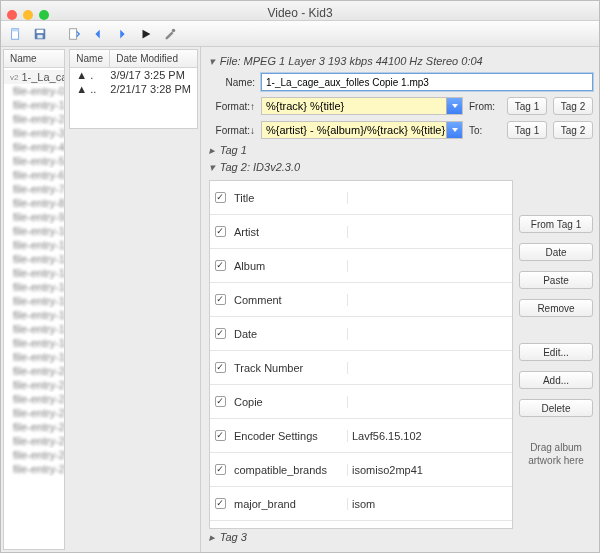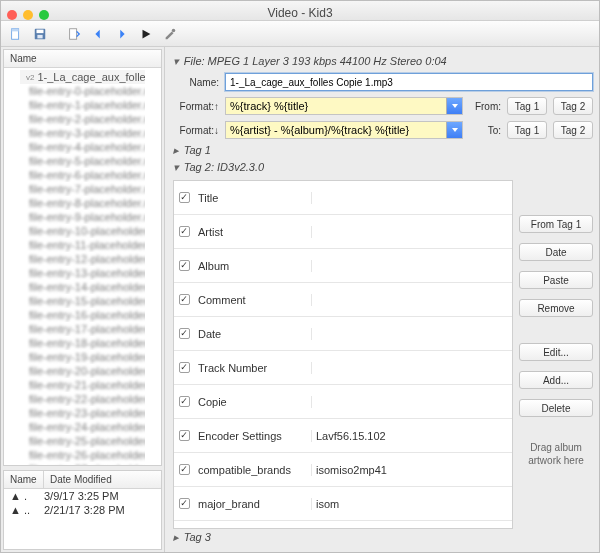--- a/index.html
+++ b/index.html
@@ -7,44 +7,44 @@
 .window { width: 600px; height: 553px; background: #ececec; border: 1px solid #bdbdbd; display: flex; flex-direction: column; }
 .titlebar { height: 20px; background: linear-gradient(#f6f6f6,#e6e6e6); border-bottom: 1px solid #cfcfcf; display: flex; align-items: flex-end; padding: 0 6px; position: relative; }
 .traffic { display: flex; gap: 6px; }
 .tl { width: 10px; height: 10px; border-radius: 50%; }
 .tl.red { background: #ff5f57; } .tl.yellow { background: #ffbd2e; } .tl.green { background: #28c940; }
 .wtitle { position: absolute; left: 0; right: 0; text-align: center; font-size: 12px; color: #4a4a4a; }
 .toolbar { height: 26px; background: linear-gradient(#fdfdfd,#e8e8e8); border-bottom: 1px solid #cfcfcf; display: flex; align-items: center; gap: 2px; padding: 0 4px; }
 .tbtn { width: 22px; height: 20px; display: flex; align-items: center; justify-content: center; border-radius: 3px; cursor: pointer; }
 .tbtn svg { width: 14px; height: 14px; }
 .main { flex: 1; display: flex; overflow: hidden; }
-.leftcol { width: 164px; display: flex; flex-direction: column; border-right: 1px solid #cfcfcf; }
+.leftcol { width: 200px; display: flex; flex-direction: row; border-right: 1px solid #cfcfcf; }
 .filepane { flex: 1; background: #fff; border: 1px solid #cfcfcf; margin: 2px; display: flex; flex-direction: column; overflow: hidden; }
 .colhead { background: linear-gradient(#fdfdfd,#efefef); border-bottom: 1px solid #d5d5d5; padding: 3px 6px; color: #444; font-size: 10px; }
-.flist { flex: 1; overflow: hidden; padding: 2px 16px; }
+.flist { flex: 1; overflow: hidden; padding: 2px 0; }
 .frow { padding: 1px 6px; font-size: 10px; color: #555; white-space: nowrap; overflow: hidden; display: flex; align-items: center; gap: 3px; }
 .frow.sel { background: #f4f4f4; }
 .blur { filter: blur(1.6px); color: #7d7d7d; }
 .vtag { display:inline-block; width:12px; font-size:8px; color:#888; text-align:center; }
 .dirpane { height: 80px; background: #fff; border: 1px solid #cfcfcf; margin: 2px; display: flex; flex-direction: column; }
 .dirhead { display: flex; background: linear-gradient(#fdfdfd,#efefef); border-bottom: 1px solid #d5d5d5; }
 .dirhead span { padding: 3px 6px; font-size: 10px; color: #444; }
 .dirhead span:first-child { width: 40px; border-right: 1px solid #d5d5d5; }
 .dirrow { display: flex; padding: 1px 6px; font-size: 10px; color: #333; }
 .dirrow span:first-child { width: 34px; }
 .rightcol { flex: 1; padding: 6px 6px 6px 8px; display: flex; flex-direction: column; overflow: hidden; }
 .secline { font-size: 10px; color: #444; padding: 2px 0; font-style: italic; }
 .disclose { display: inline-block; width: 8px; color: #666; }
 .formrow { display: flex; align-items: center; gap: 6px; margin: 3px 0; }
 .formrow label { width: 46px; text-align: right; font-size: 10px; color: #333; }
 .txtinput { flex: 1; height: 18px; border: 1px solid #7aa7d9; background: #fff; padding: 0 4px; font-size: 10px; outline: 2px solid rgba(88,150,220,.35); outline-offset: -1px; }
 .combo { flex: 1; height: 18px; border: 1px solid #c4c4c4; background: #fef9c3; display: flex; align-items: center; padding: 0 4px; font-size: 10px; position: relative; }
 .combo .cap { position: absolute; right: 0; top: 0; bottom: 0; width: 16px; background: linear-gradient(#6ea8ff,#3f7ff5); border-left: 1px solid #b0b0b0; display:flex; align-items:center; justify-content:center; }
 .combo .cap::after { content:""; border-left:3px solid transparent; border-right:3px solid transparent; border-top:4px solid #fff; }
-.endlabel { width: 32px; font-size: 10px; color: #333; text-align: right; }
+.endlabel { width: 32px; font-size: 10px; color: #333; }
 .smbtn { min-width: 40px; height: 18px; background: linear-gradient(#fff,#efefef); border: 1px solid #c4c4c4; border-radius: 3px; font-size: 10px; color: #333; padding: 0 6px; cursor: pointer; }
 .tagbody { flex: 1; display: flex; gap: 6px; margin-top: 4px; overflow: hidden; }
 .tagtable { flex: 1; background: #fff; border: 1px solid #cfcfcf; overflow: hidden; }
 .trow { display: flex; align-items: center; height: 34px; border-bottom: 1px solid #e6e6e6; font-size: 10px; }
 .trow .ck { width: 20px; display:flex; justify-content:center; }
 .trow .nm { width: 118px; padding: 0 4px; color: #333; border-right: 1px solid #e6e6e6; }
 .trow .vl { flex: 1; padding: 0 4px; color: #333; }
 .ckbox { width: 11px; height: 11px; border: 1px solid #9f9f9f; border-radius: 2px; background: #fff; display:inline-flex; align-items:center; justify-content:center; }
 .ckbox.on::after { content:"✓"; font-size: 9px; color: #333; line-height: 1; }
 .btns { width: 74px; display: flex; flex-direction: column; gap: 10px; margin-top: 35px; }

